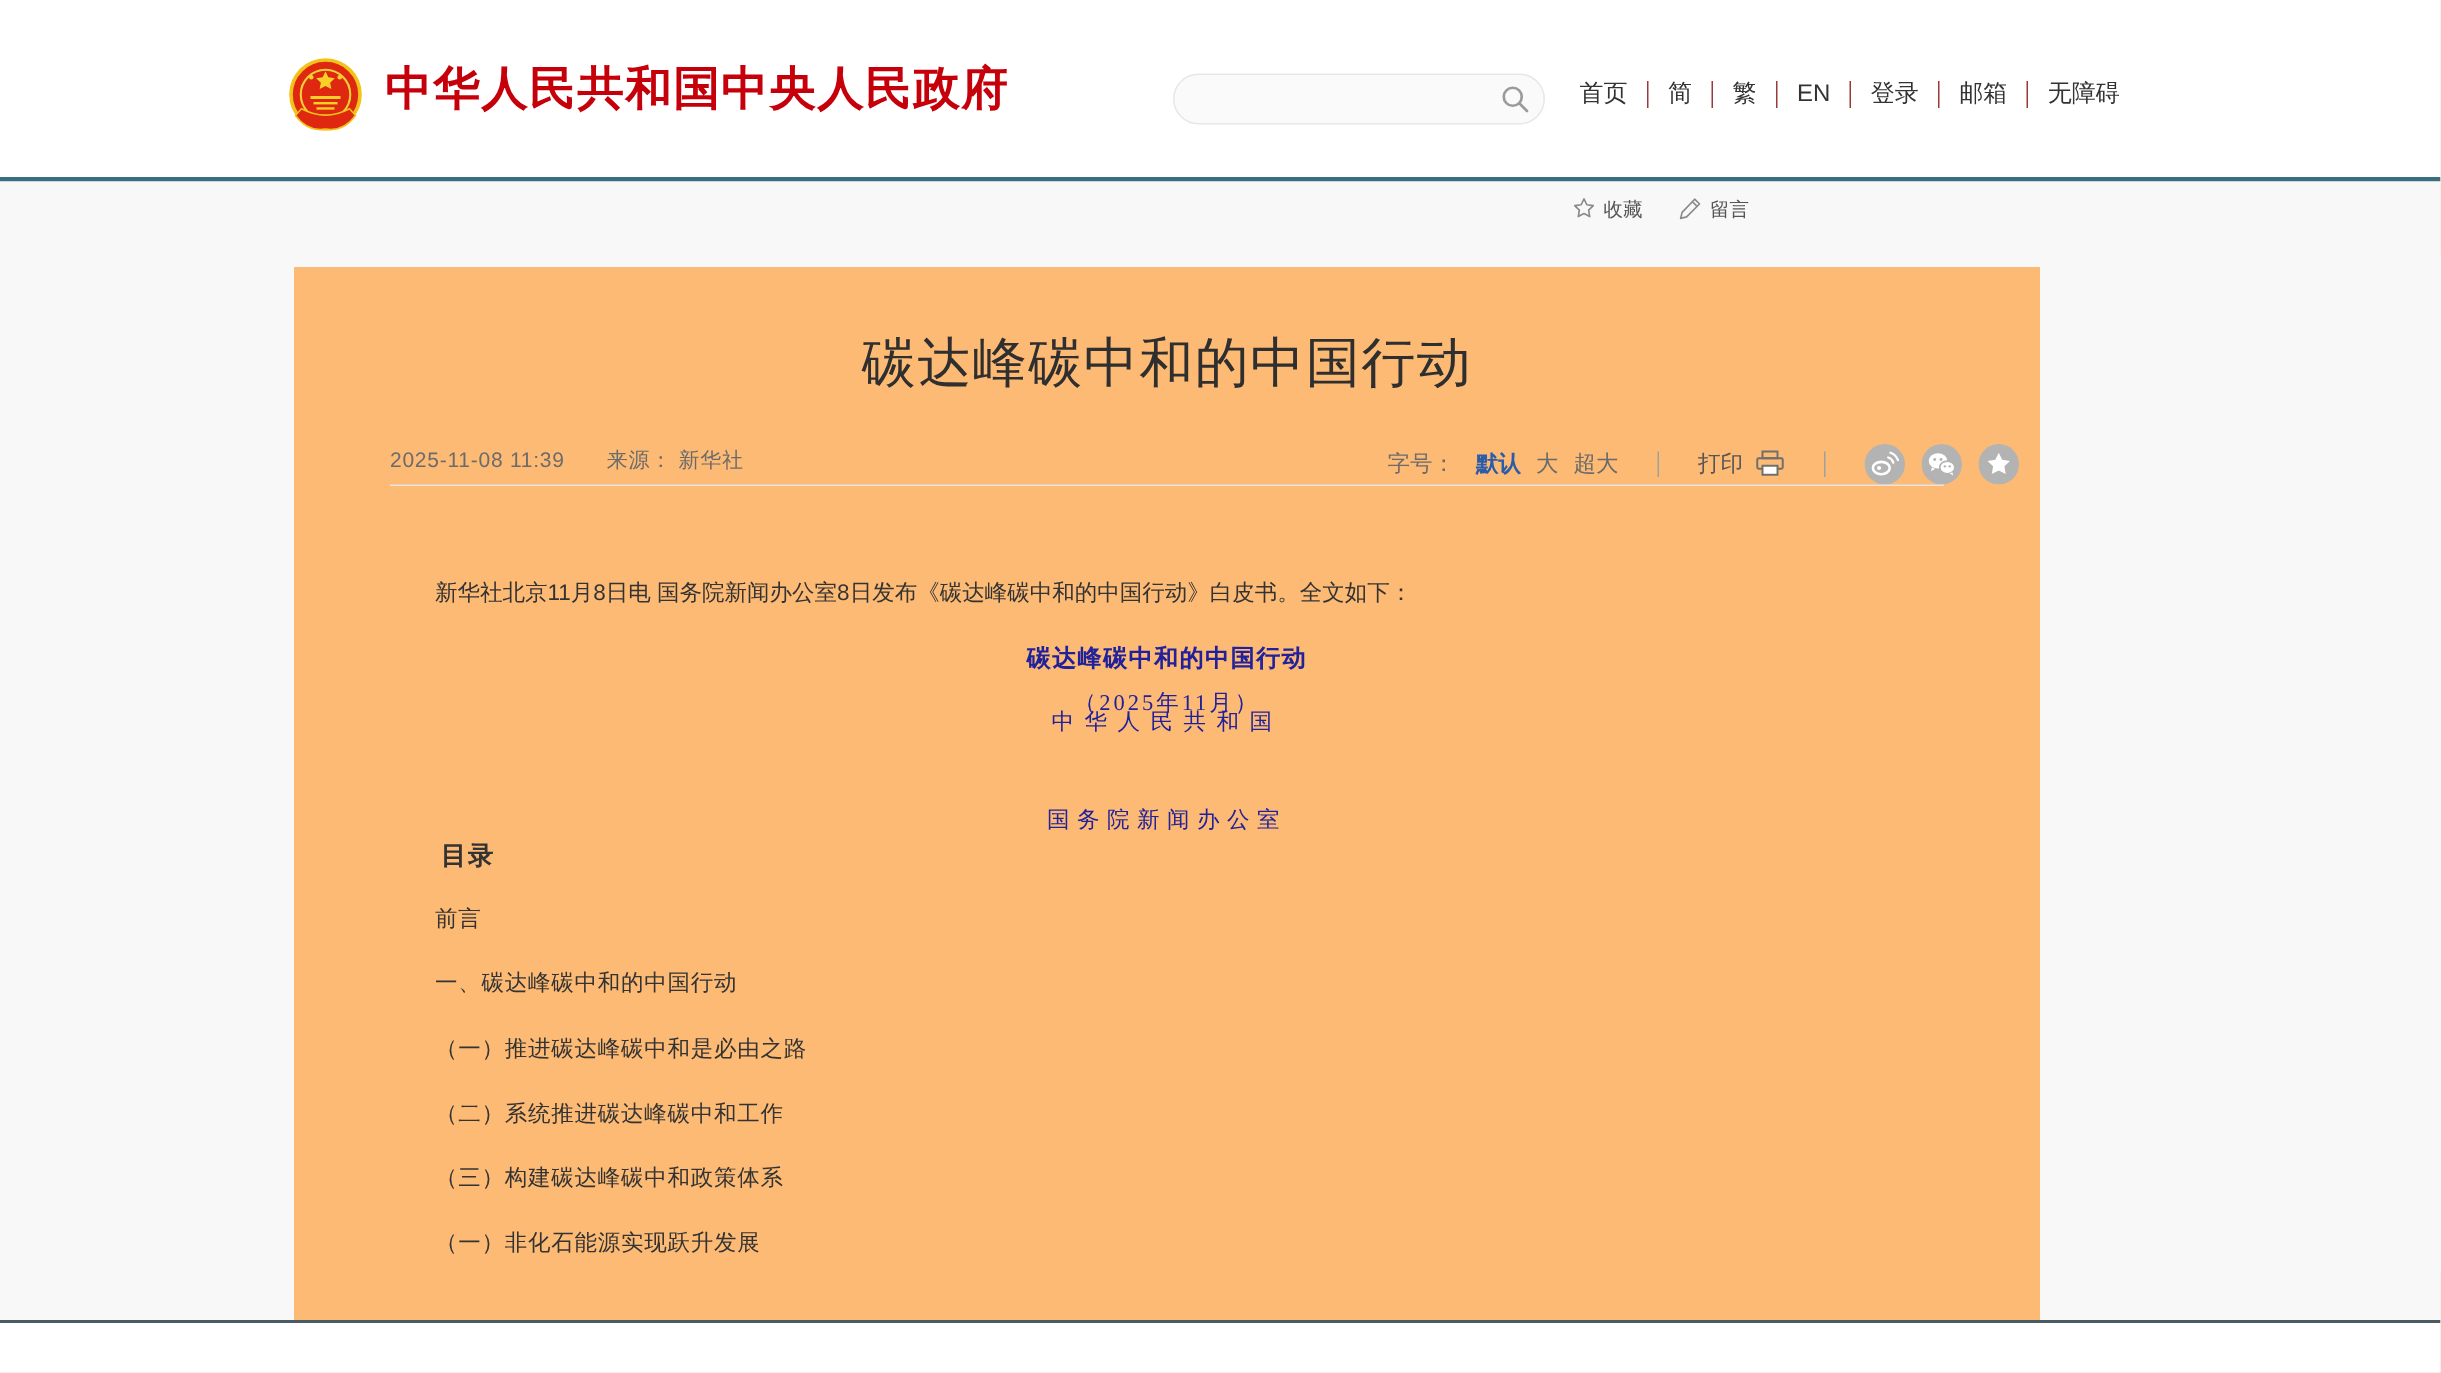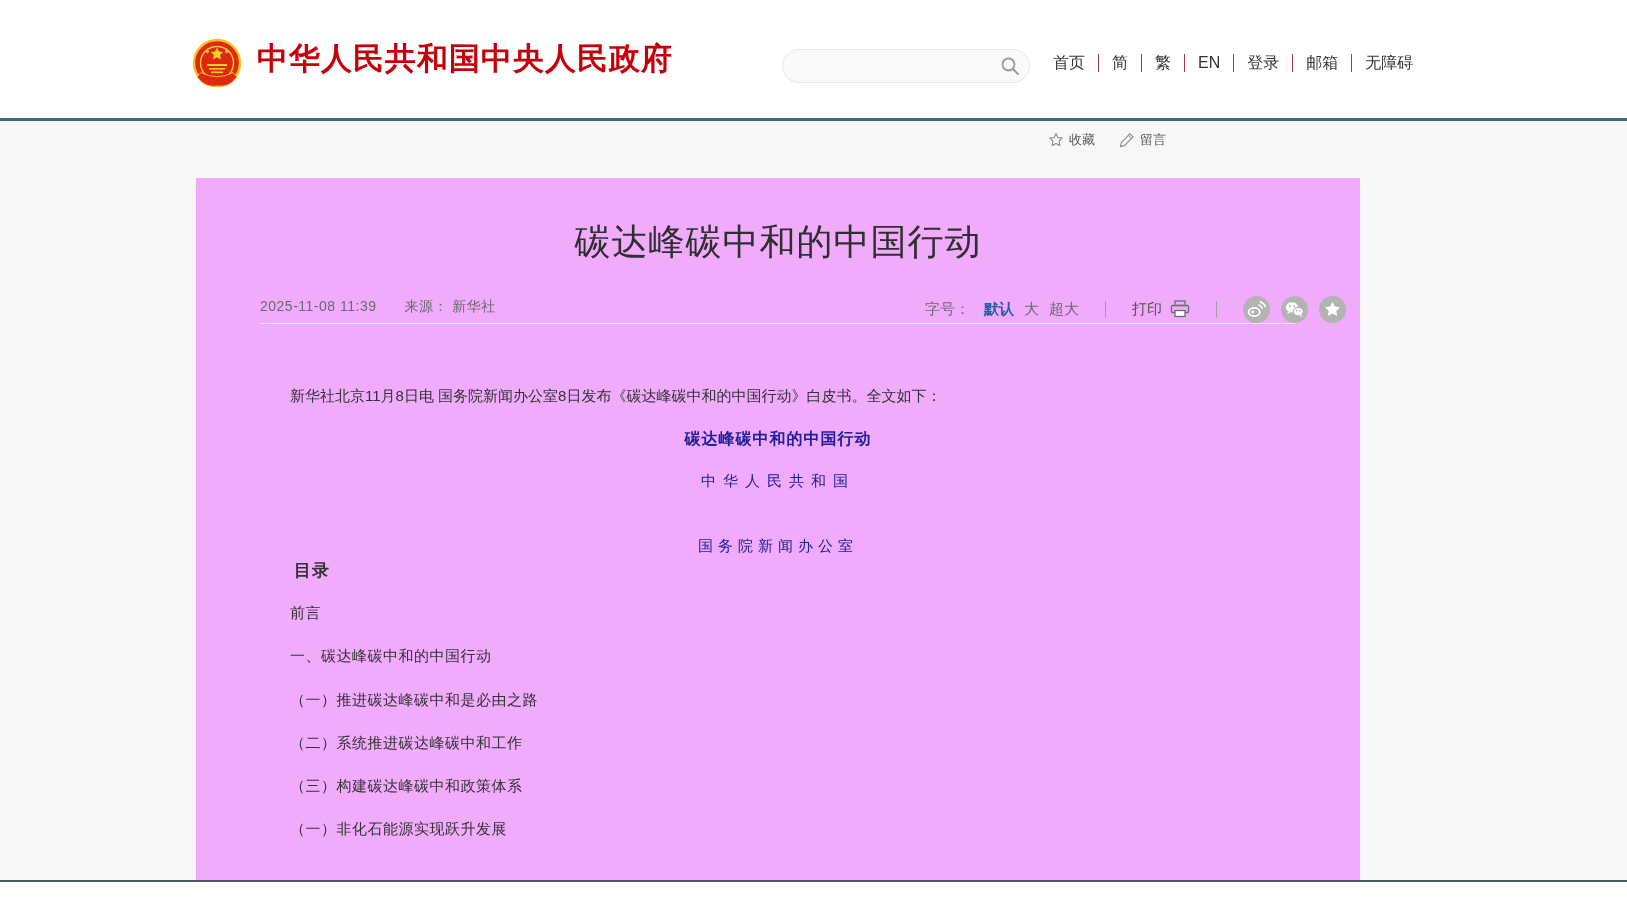--- a/index.html
+++ b/index.html
@@ -21,25 +21,25 @@
   .search-icon { position: absolute; right: 9px; top: 6px; width: 20px; height: 20px; cursor: pointer; }
 
   .top-nav { position: absolute; left: 1040px; top: 54px; display: flex; align-items: flex-start; height: 26px; }
   .top-nav .nav-item { font-size: 16px; color: #333; padding: 0 13px; cursor: pointer; white-space: nowrap; line-height: 18px; }
   .top-nav .nav-item + .nav-item { border-left: 1px solid #9a3b3b; }
 
   .header-divider { position: absolute; top: 118px; left: 0; width: 100%; height: 3px; background: #3a6e7e; }
 
   
   .page-bg { position: absolute; top: 121px; left: 0; width: 100%; height: 759px; background: #f8f8f8; }
-  .content-card { position: absolute; top: 178px; left: 196px; width: 1164px; height: 702px; background: #f0abfc; }
+  .content-card { position: absolute; top: 178px; left: 196px; width: 1164px; height: 702px; background: #fdba74; }
 
   
   .page-actions { position: absolute; top: 131px; left: 1048px; display: flex; gap: 24px; align-items: center; }
-  .action-item { display: flex; align-items: center; gap: 5px; font-size: 13px; color: #555; cursor: pointer; }
+  .action-item { display: flex; align-items: flex-start; gap: 5px; font-size: 13px; color: #555; cursor: pointer; }
   .action-item svg { width: 16px; height: 16px; }
 
   
   .article-title { position: absolute; top: 40px; left: 0; width: 100%; text-align: center;
     font-size: 36px; font-weight: 500; color: #2f2f2f; letter-spacing: 1px; }
 
   .meta-row { position: absolute; top: 116px; left: 64px; right: 14px; height: 30px; }
   .meta-left { position: absolute; left: 0; top: 4px; display: flex; gap: 28px; font-size: 14px; color: #6b6b6b; letter-spacing: .5px; }
   .meta-right { position: absolute; right: 0; top: 0; display: flex; align-items: center; height: 30px; }
   .meta-right .lbl { font-size: 15px; color: #6b6b6b; }
@@ -184,20 +184,21 @@
           </svg>
         </span>
       </div>
     </div>
 
     <div class="meta-divider"></div>
 
     <p class="lead-par">新华社北京11月8日电 国务院新闻办公室8日发布《碳达峰碳中和的中国行动》白皮书。全文如下：</p>
 
     <div class="doc-title">碳达峰碳中和的中国行动</div>
+    <div class="doc-line doc-date">（2025年11月）</div>
     <div class="doc-line doc-org1">中华人民共和国</div>
     <div class="doc-line doc-org2">国务院新闻办公室</div>
 
     <div class="toc-heading">目录</div>
     <div class="toc-list">
       <div class="toc-item">前言</div>
       <div class="toc-item">一、碳达峰碳中和的中国行动</div>
       <div class="toc-item">（一）推进碳达峰碳中和是必由之路</div>
       <div class="toc-item">（二）系统推进碳达峰碳中和工作</div>
       <div class="toc-item">（三）构建碳达峰碳中和政策体系</div>

